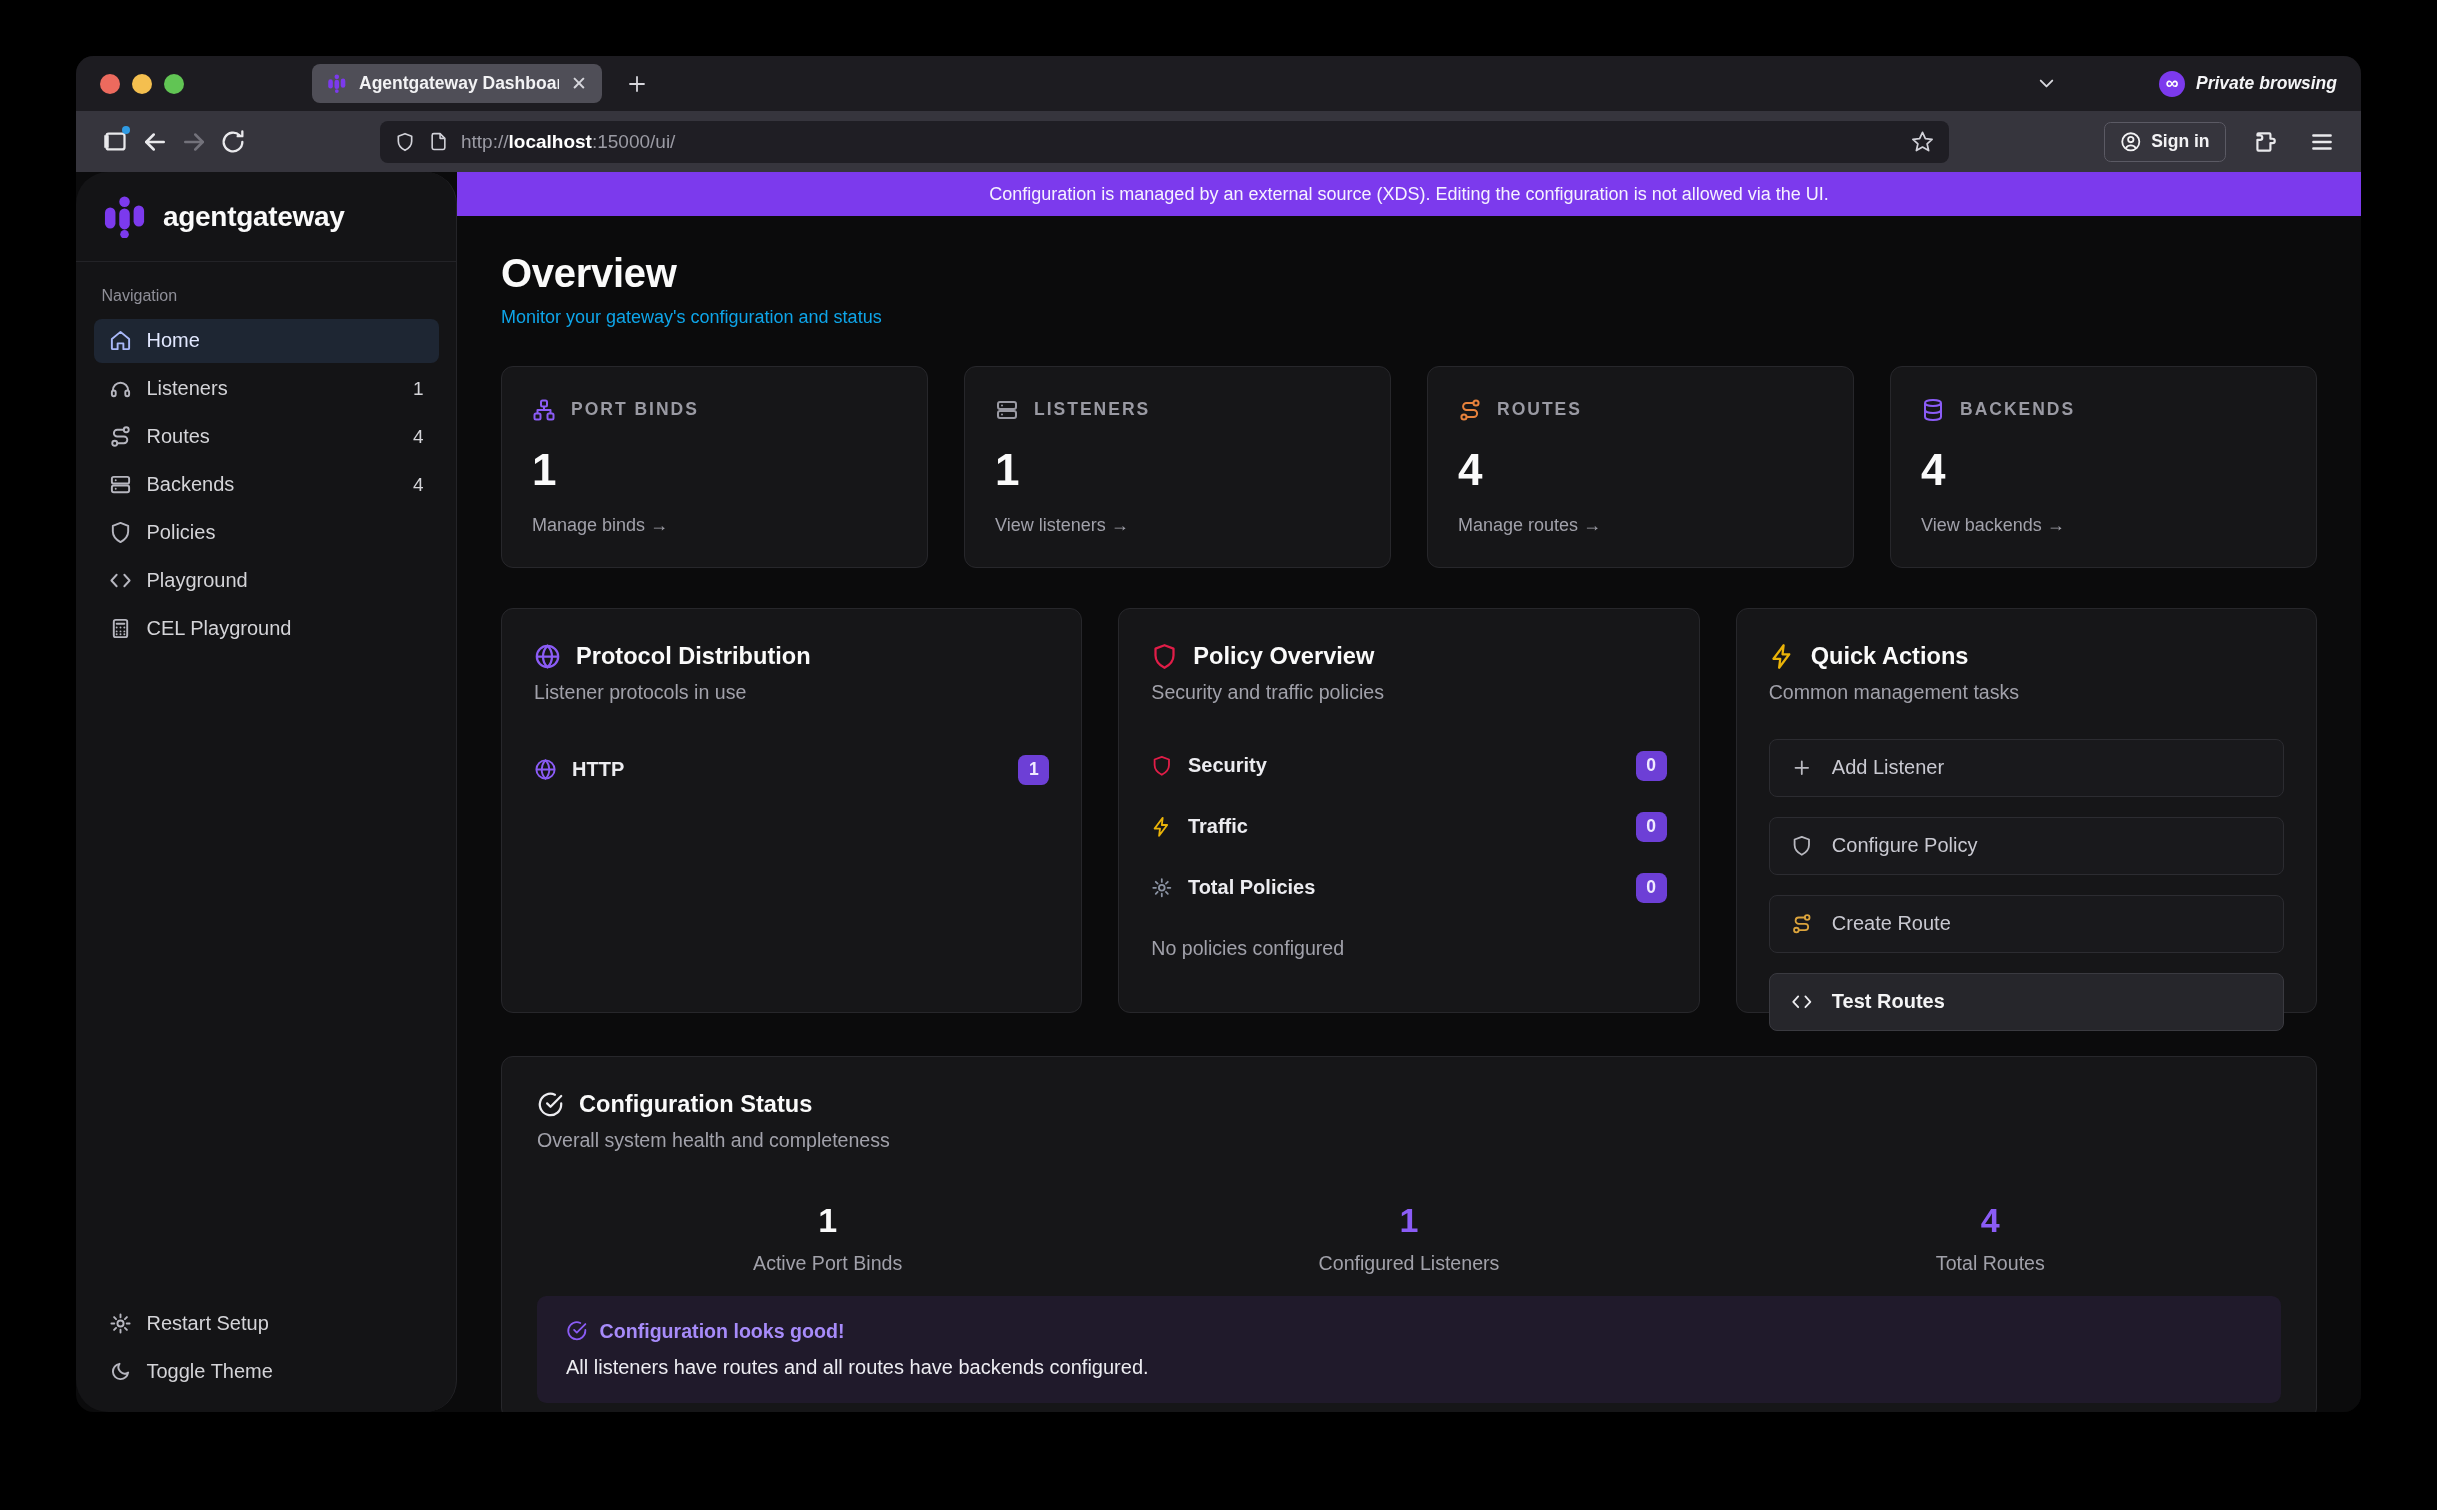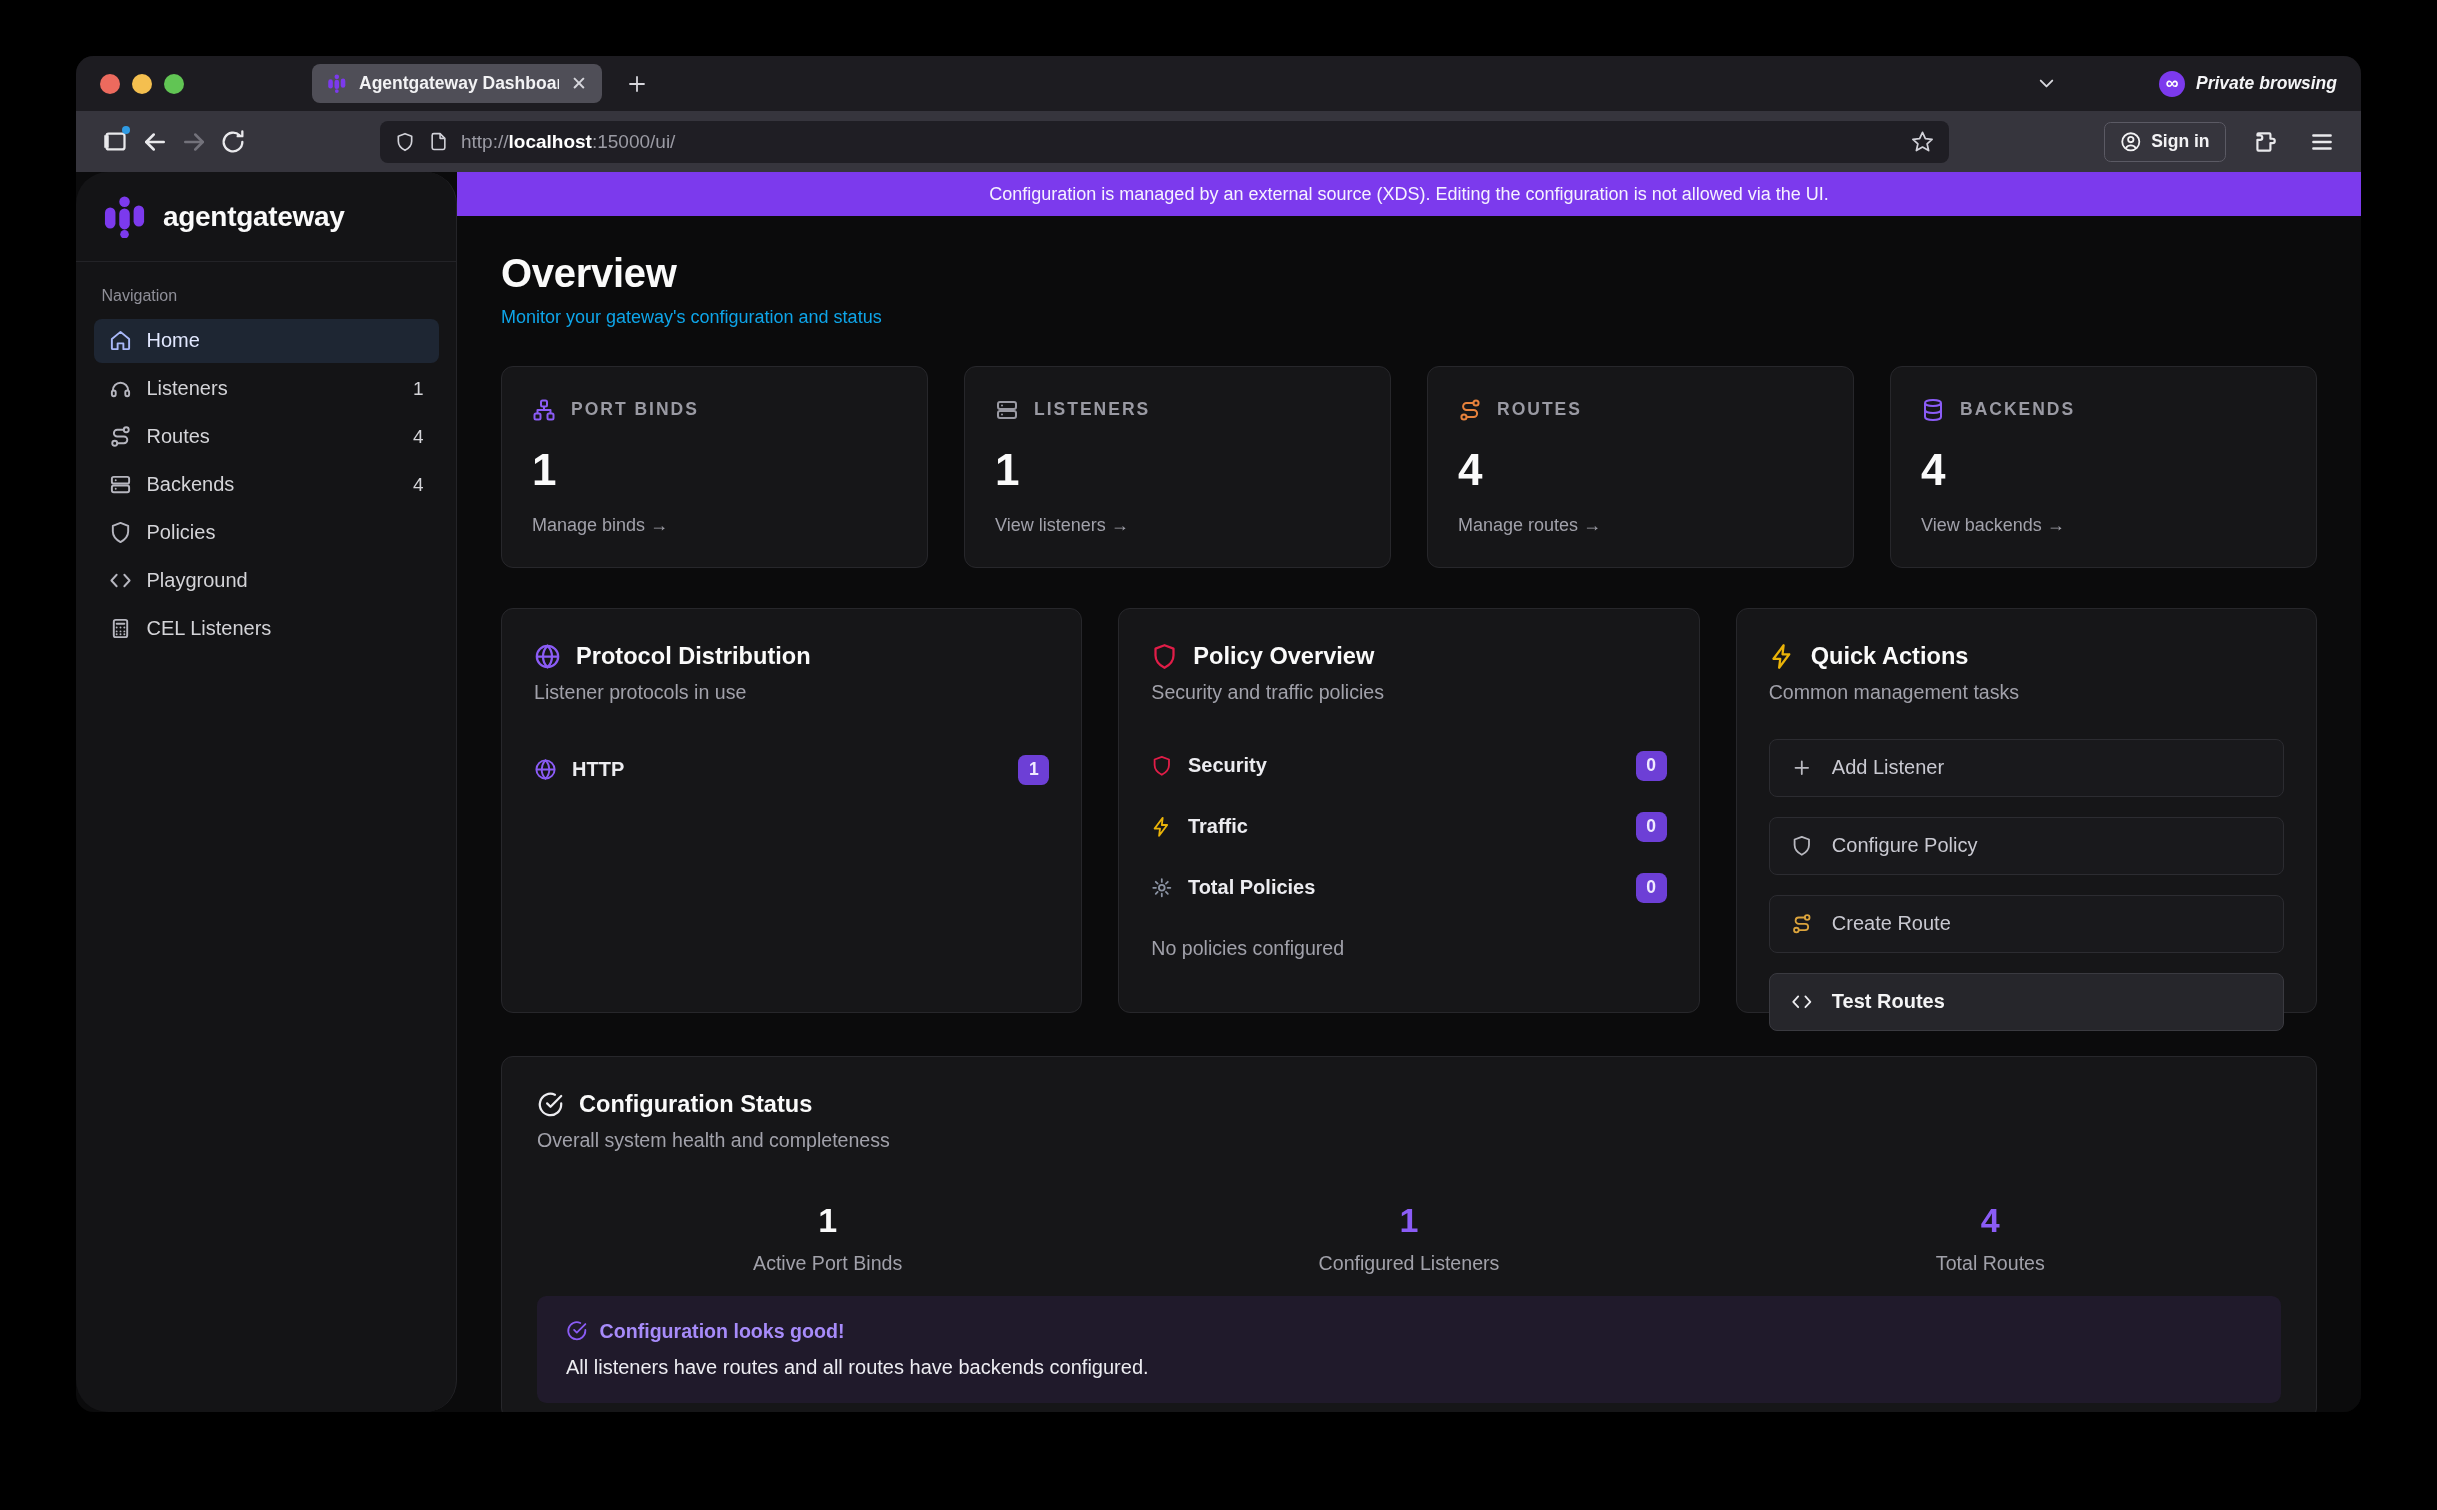--- a/index.html
+++ b/index.html
@@ -302,25 +302,44 @@
           <span class="count"></span>
         </div>
 
         <div class="nav-item">
           <span class="ni-icon">
             <svg width="23" height="23" viewBox="0 0 24 24" fill="none" stroke="currentColor" stroke-width="2" stroke-linejoin="round">
                 <rect x="5" y="3" width="14" height="18" rx="2"></rect>
                 <path d="M8 7h8M8 11h.01M12 11h.01M16 11h.01M8 15h.01M12 15h.01M16 15h.01M8 18h.01M12 18h.01M16 18h.01" stroke-linecap="round"></path>
               </svg>
           </span>
-          <span>CEL Listeners</span>
+          <span>CEL Playground</span>
           <span class="count"></span>
         </div>
       </div>
 
+      <div class="side-footer">
+        <div class="nav-item">
+          <span class="ni-icon">
+            <svg width="23" height="23" viewBox="0 0 24 24" fill="none" stroke="currentColor" stroke-width="2" stroke-linecap="round" stroke-linejoin="round">
+                <circle cx="12" cy="12" r="3.2"></circle>
+                <path d="M12 2.5v3M12 18.5v3M2.5 12h3M18.5 12h3M5.3 5.3l2.1 2.1M16.6 16.6l2.1 2.1M5.3 18.7l2.1-2.1M16.6 7.4l2.1-2.1"></path>
+              </svg>
+          </span>
+          <span>Restart Setup</span>
+        </div>
+        <div class="nav-item" style="margin-bottom:0">
+          <span class="ni-icon">
+            <svg width="23" height="23" viewBox="0 0 24 24" fill="none" stroke="currentColor" stroke-width="2" stroke-linejoin="round">
+                <path d="M20 13A8 8 0 1 1 11 4a6.5 6.5 0 0 0 9 9z"></path>
+              </svg>
+          </span>
+          <span>Toggle Theme</span>
+        </div>
+      </div>
     </div>
 
     <div class="main">
       <div class="banner">
         <span>Configuration is managed by an external source (XDS). Editing the configuration is not allowed via the UI.</span>
       </div>
 
       <div class="content">
         <div class="h1">Overview</div>
         <div class="sub">Monitor your gateway's configuration and status</div>

